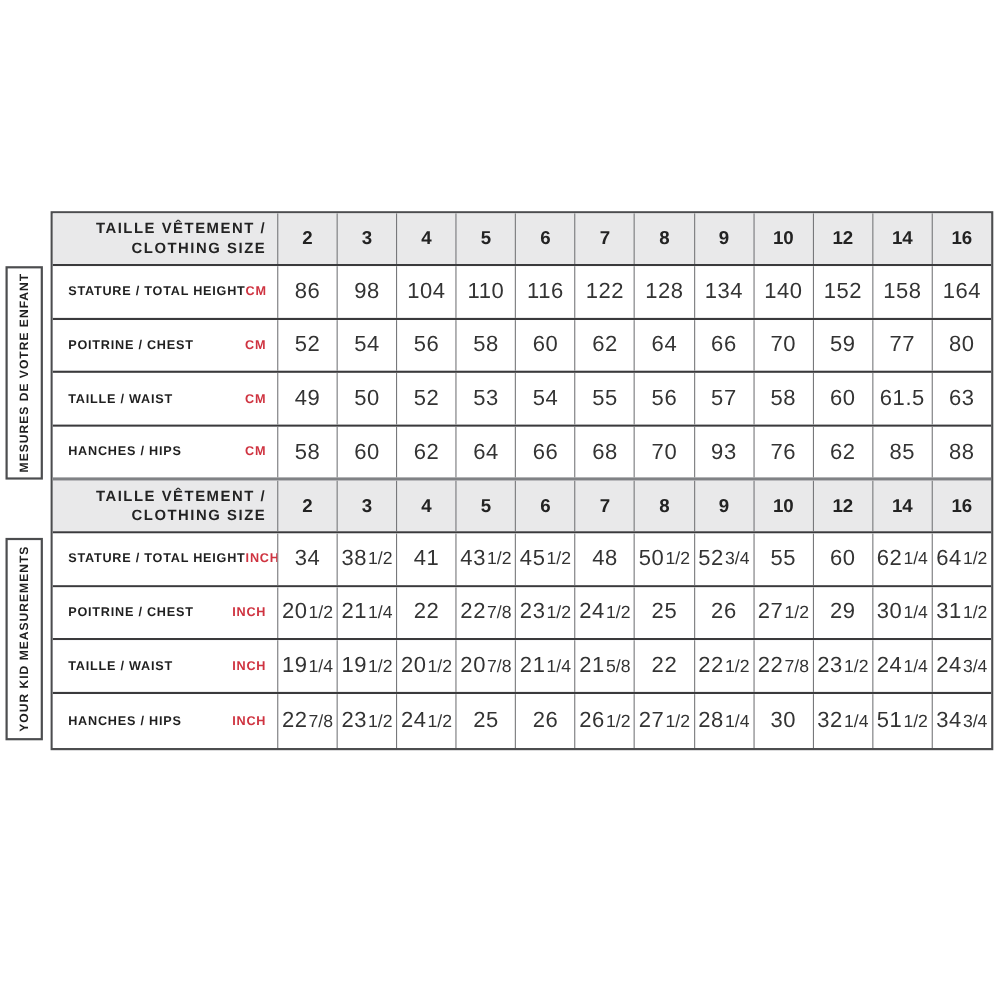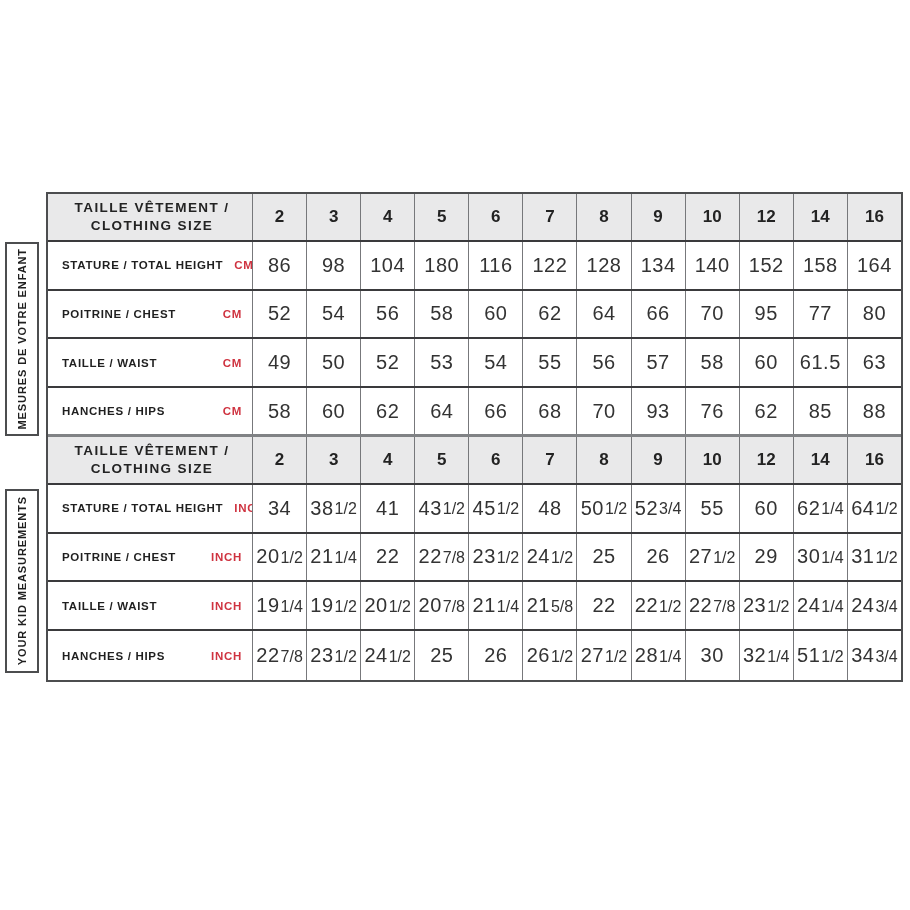--- a/index.html
+++ b/index.html
@@ -54,40 +54,40 @@
   .label-cell {
     width: 205px;
     flex: 0 0 205px;
     justify-content: flex-start;
     padding-left: 14px;
     padding-right: 10px;
   }
 
   .header-label-cell {
     flex-direction: column;
-    align-items: center;
+    align-items: flex-end;
     justify-content: center;
   }
   .header-label-cell .hline {
     font-size: 13.5px;
     font-weight: bold;
     letter-spacing: 1.4px;
     color: #232323;
     line-height: 1.3;
     white-space: nowrap;
   }
 
   .size-cell {
     flex: 1 1 0;
     font-size: 17px;
     font-weight: bold;
     color: #232323;
   }
 
-  .row-label-cell { justify-content: space-between; gap: 11px; }
+  .row-label-cell { justify-content: space-between; }
   .row-label {
     font-size: 11.5px;
     font-weight: bold;
     letter-spacing: 0.7px;
     color: #1f1f1f;
     white-space: nowrap;
   }
   .unit {
     font-size: 11.5px;
     font-weight: bold;
@@ -175,21 +175,21 @@
         <div class="cell value-cell">
           <span class="whole">86</span>
         </div>
         <div class="cell value-cell">
           <span class="whole">98</span>
         </div>
         <div class="cell value-cell">
           <span class="whole">104</span>
         </div>
         <div class="cell value-cell">
-          <span class="whole">180</span>
+          <span class="whole">110</span>
         </div>
         <div class="cell value-cell">
           <span class="whole">116</span>
         </div>
         <div class="cell value-cell">
           <span class="whole">122</span>
         </div>
         <div class="cell value-cell">
           <span class="whole">128</span>
         </div>
@@ -235,21 +235,21 @@
         <div class="cell value-cell">
           <span class="whole">64</span>
         </div>
         <div class="cell value-cell">
           <span class="whole">66</span>
         </div>
         <div class="cell value-cell">
           <span class="whole">70</span>
         </div>
         <div class="cell value-cell">
-          <span class="whole">95</span>
+          <span class="whole">59</span>
         </div>
         <div class="cell value-cell">
           <span class="whole">77</span>
         </div>
         <div class="cell value-cell">
           <span class="whole">80</span>
         </div>
       </div>
       <div class="row data-row">
         <div class="cell label-cell row-label-cell">

